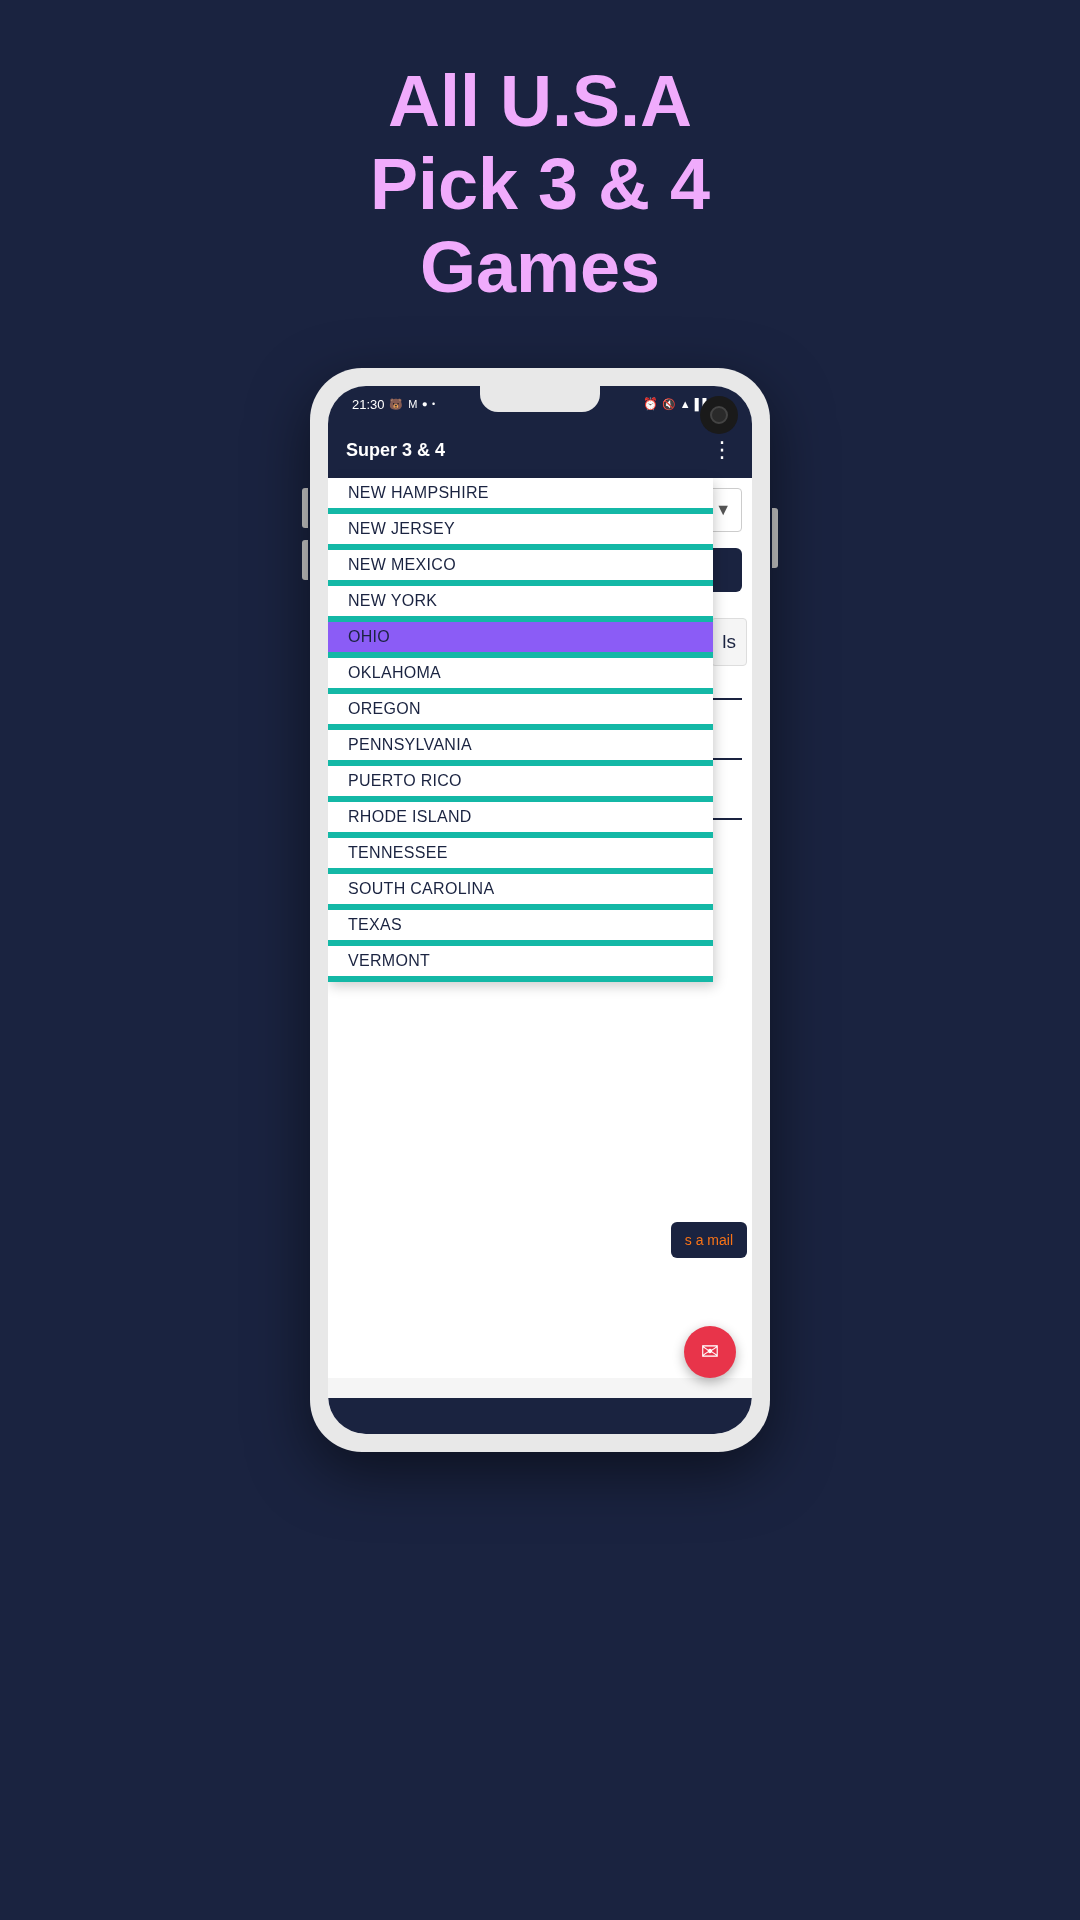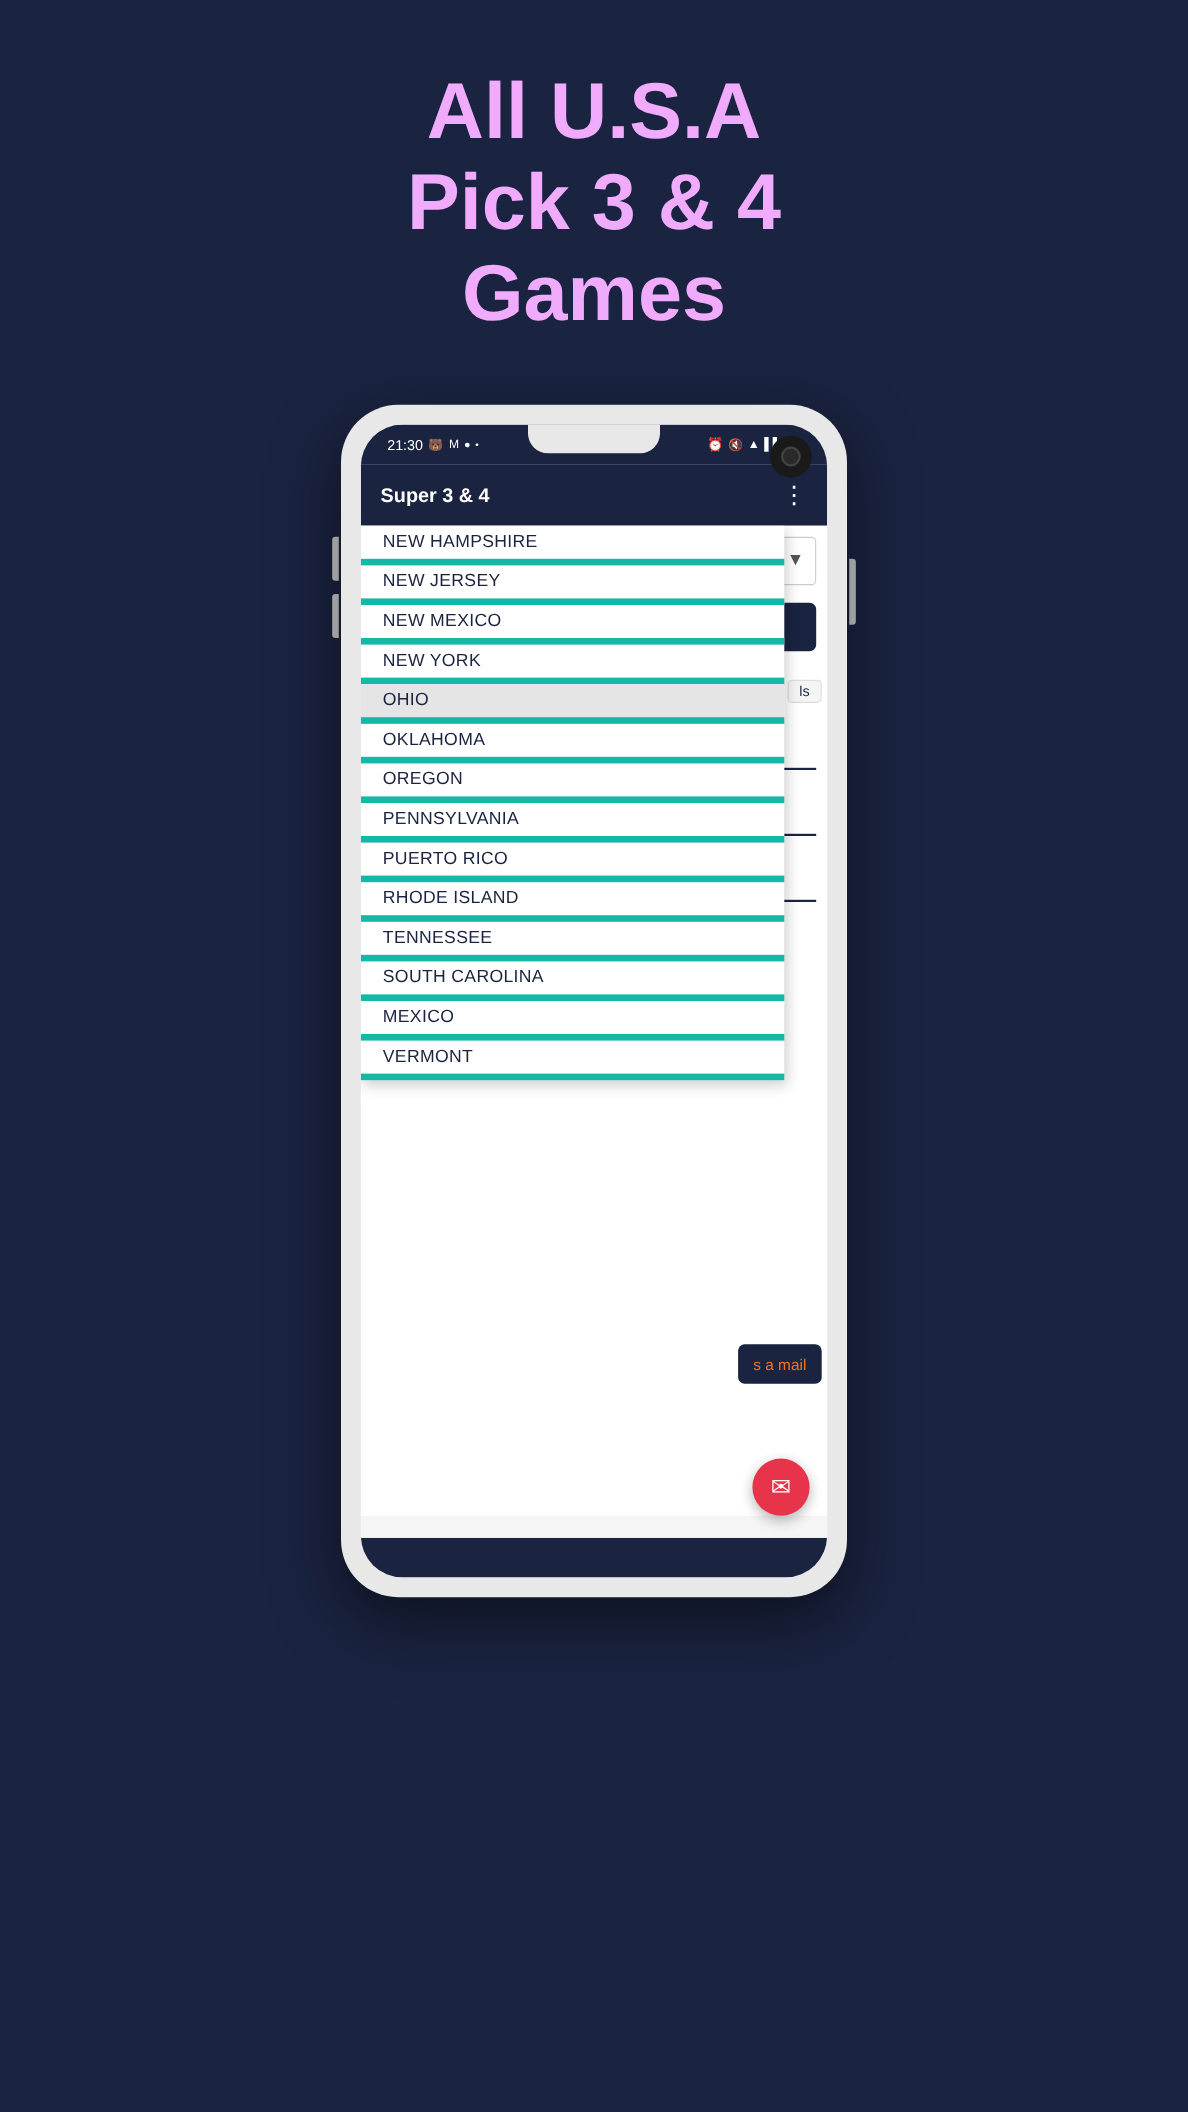--- a/index.html
+++ b/index.html
@@ -168,21 +168,21 @@
       padding: 6px 20px;
       font-size: 16px;
       font-weight: 500;
       color: #1a2340;
       border-bottom: 6px solid #14b8a6;
       cursor: pointer;
       letter-spacing: 0.3px;
     }
 
     .dropdown-item.highlighted {
-      background: #e5e5e5;
+      background: #8b5cf6;
     }
 
     
     .bg-dropdown-selector {
       position: absolute;
       top: 10px;
       right: 10px;
       width: 80px;
       height: 44px;
       border: 1px solid #ccc;
@@ -208,22 +208,22 @@
       border-radius: 6px;
     }
 
     .bg-details-btn {
       position: absolute;
       top: 140px;
       right: 5px;
       background: #f5f5f5;
       border: 1px solid #ddd;
       border-radius: 4px;
-      padding: 2px 10px;
-      font-size: 13px;
+      padding: 12px 10px;
+      font-size: 19px;
       color: #1a2340;
     }
 
     .bg-line {
       position: absolute;
       right: 10px;
       height: 2px;
       width: 40px;
       background: #1a2340;
     }
@@ -366,21 +366,21 @@
             <div class="dropdown-item">NEW MEXICO</div>
             <div class="dropdown-item">NEW YORK</div>
             <div class="dropdown-item highlighted">OHIO</div>
             <div class="dropdown-item">OKLAHOMA</div>
             <div class="dropdown-item">OREGON</div>
             <div class="dropdown-item">PENNSYLVANIA</div>
             <div class="dropdown-item">PUERTO RICO</div>
             <div class="dropdown-item">RHODE ISLAND</div>
             <div class="dropdown-item">TENNESSEE</div>
             <div class="dropdown-item">SOUTH CAROLINA</div>
-            <div class="dropdown-item">MEXICO</div>
+            <div class="dropdown-item">TEXAS</div>
             <div class="dropdown-item">VERMONT</div>
           </div>
 
         <div class="fab-btn">
           <span class="fab-icon">✉</span>
         </div>
 
       </div>
 
       <div class="bottom-bar"></div>

